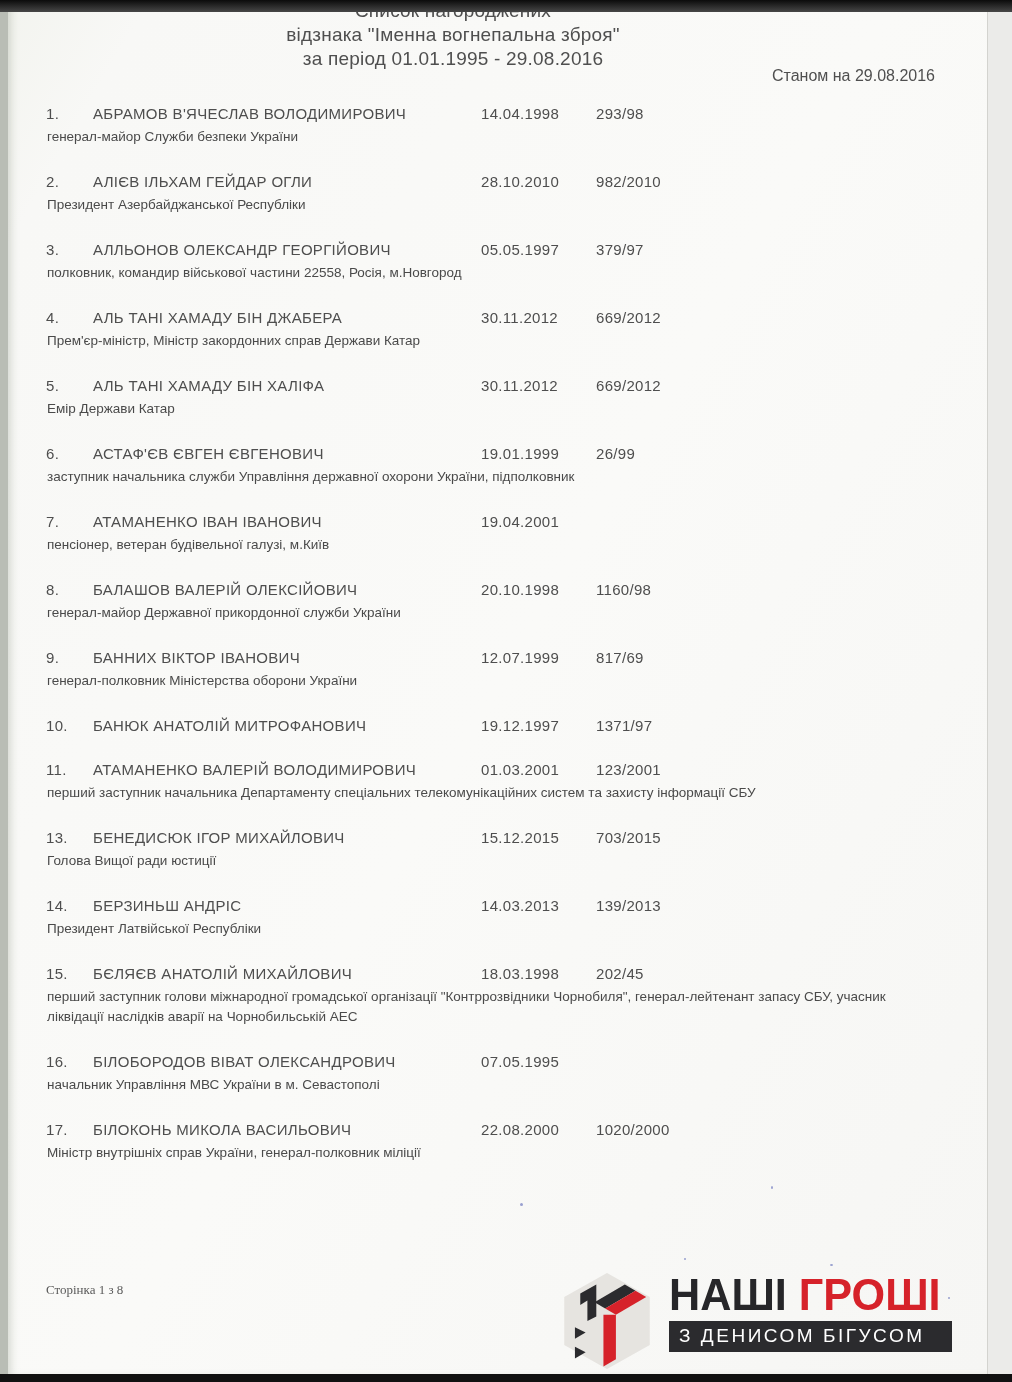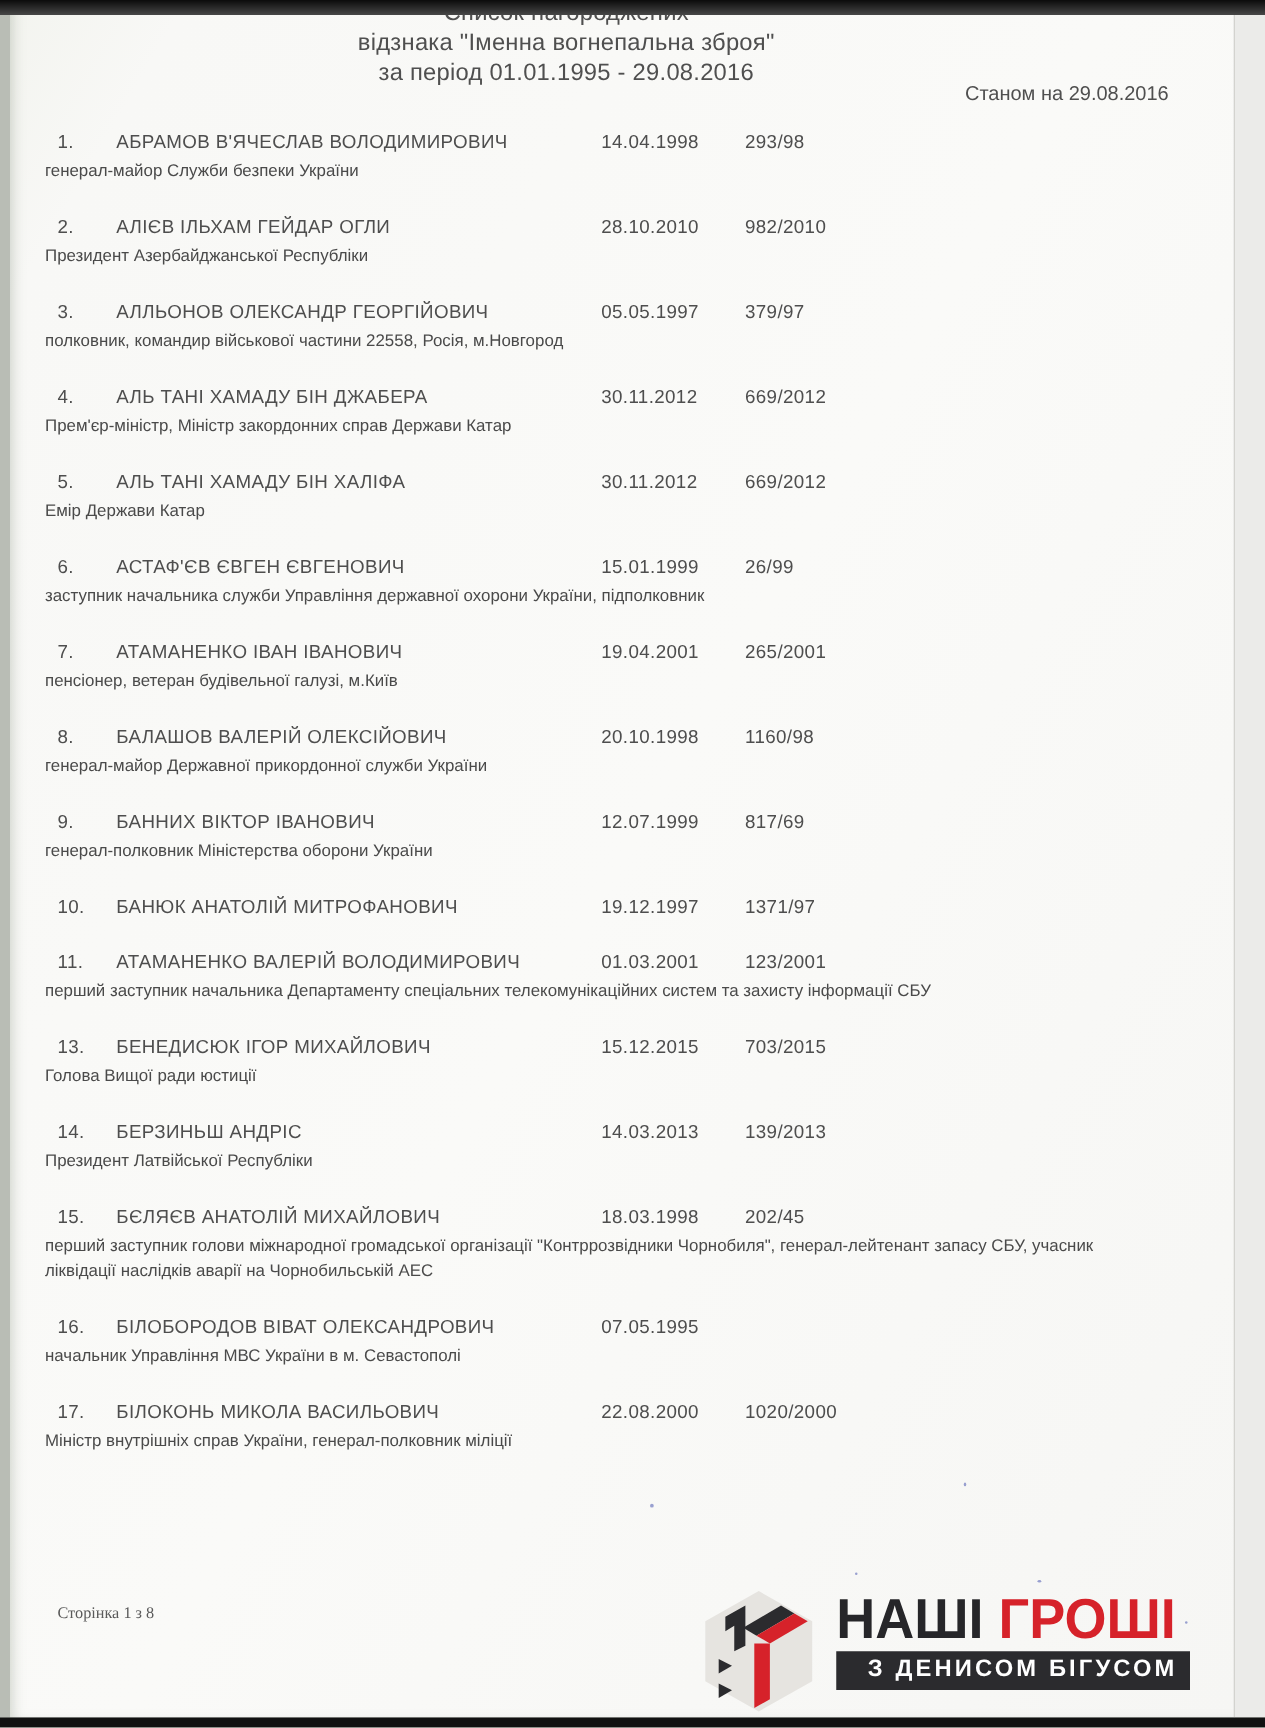--- a/index.html
+++ b/index.html
@@ -43,21 +43,21 @@
   .entries { position: absolute; top: 104px; left: 0; right: 0; }
   .entry { margin-bottom: 25px; }
   .entry-row {
     display: grid;
     grid-template-columns: 47px 388px 115px auto;
     padding-left: 38px;
     font-size: 15px; line-height: 19px; color: #4e4e4e;
     letter-spacing: 0.3px;
   }
   .e-desc {
-    padding-left: 28px; padding-right: 60px; margin-top: 4px;
+    padding-left: 39px; padding-right: 60px; margin-top: 4px;
     font-size: 13.5px; line-height: 20px; color: #4a4a4a;
   }
 
   .footer-page {
     position: absolute; top: 1282px; left: 38px;
     font-family: Liberation Serif, serif;
     font-size: 13px; color: #5a5a5a;
   }
 
   .brand {
@@ -68,21 +68,21 @@
   .brand-text { display: flex; flex-direction: column; align-items: stretch; }
   .brand-line {
     font-size: 45px; font-weight: 700; line-height: 46px;
     letter-spacing: 0px; white-space: nowrap;
     transform: scaleX(0.96); transform-origin: left;
   }
   .brand-black { color: #262629; }
   .brand-red { color: #d6222a; }
   .brand-bar {
     margin-top: 3px; background: #2b2b2e; color: #ffffff;
-    text-align: right; font-size: 19px; font-weight: 700;
+    text-align: left; font-size: 19px; font-weight: 400;
     letter-spacing: 2.5px; padding: 4px 10px 5px; white-space: nowrap;
   }
 
   .speck { position: absolute; border-radius: 50%; background: #4a58b0; opacity: 0.55; }
 
   .entry:nth-child(15) .e-desc { padding-right: 70px; }
 </style>
 </head>
 <body>
 
@@ -146,32 +146,31 @@
       <span class="e-date">30.11.2012</span>
       <span class="e-decree">669/2012</span>
     </div>
     <div class="e-desc">Емір Держави Катар</div>
   </div>
 
   <div class="entry">
     <div class="entry-row">
       <span class="e-num">6.</span>
       <span class="e-name">АСТАФ'ЄВ ЄВГЕН ЄВГЕНОВИЧ</span>
-      <span class="e-date">15.01.1999</span>
+      <span class="e-date">19.01.1999</span>
       <span class="e-decree">26/99</span>
     </div>
     <div class="e-desc">заступник начальника служби Управління державної охорони України, підполковник</div>
   </div>
 
   <div class="entry">
     <div class="entry-row">
       <span class="e-num">7.</span>
       <span class="e-name">АТАМАНЕНКО ІВАН ІВАНОВИЧ</span>
       <span class="e-date">19.04.2001</span>
-      <span class="e-decree">265/2001</span>
     </div>
     <div class="e-desc">пенсіонер, ветеран будівельної галузі, м.Київ</div>
   </div>
 
   <div class="entry">
     <div class="entry-row">
       <span class="e-num">8.</span>
       <span class="e-name">БАЛАШОВ ВАЛЕРІЙ ОЛЕКСІЙОВИЧ</span>
       <span class="e-date">20.10.1998</span>
       <span class="e-decree">1160/98</span>

